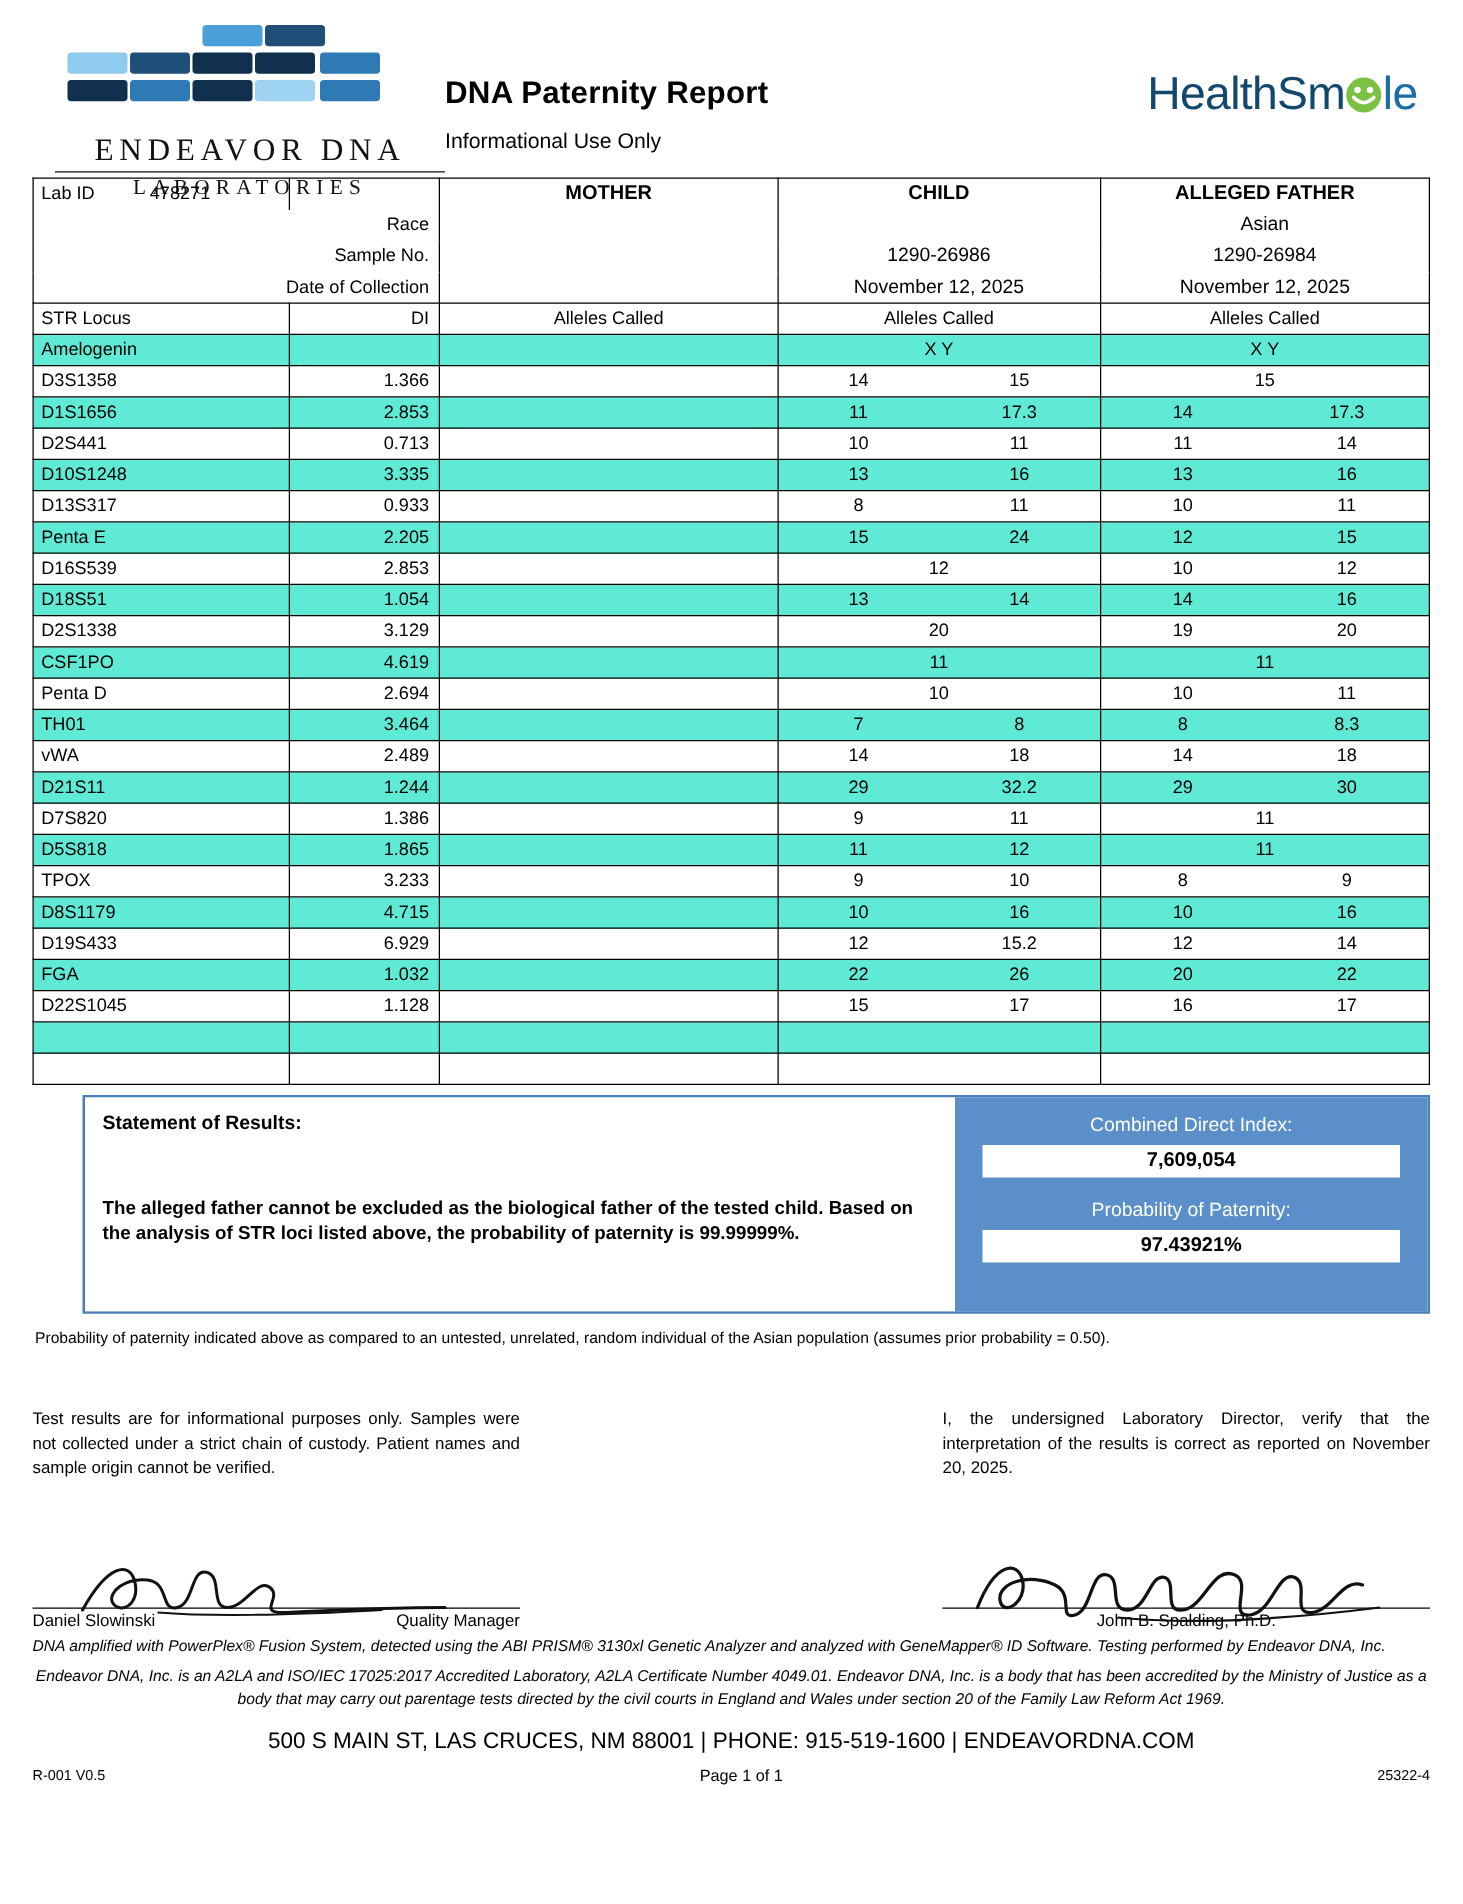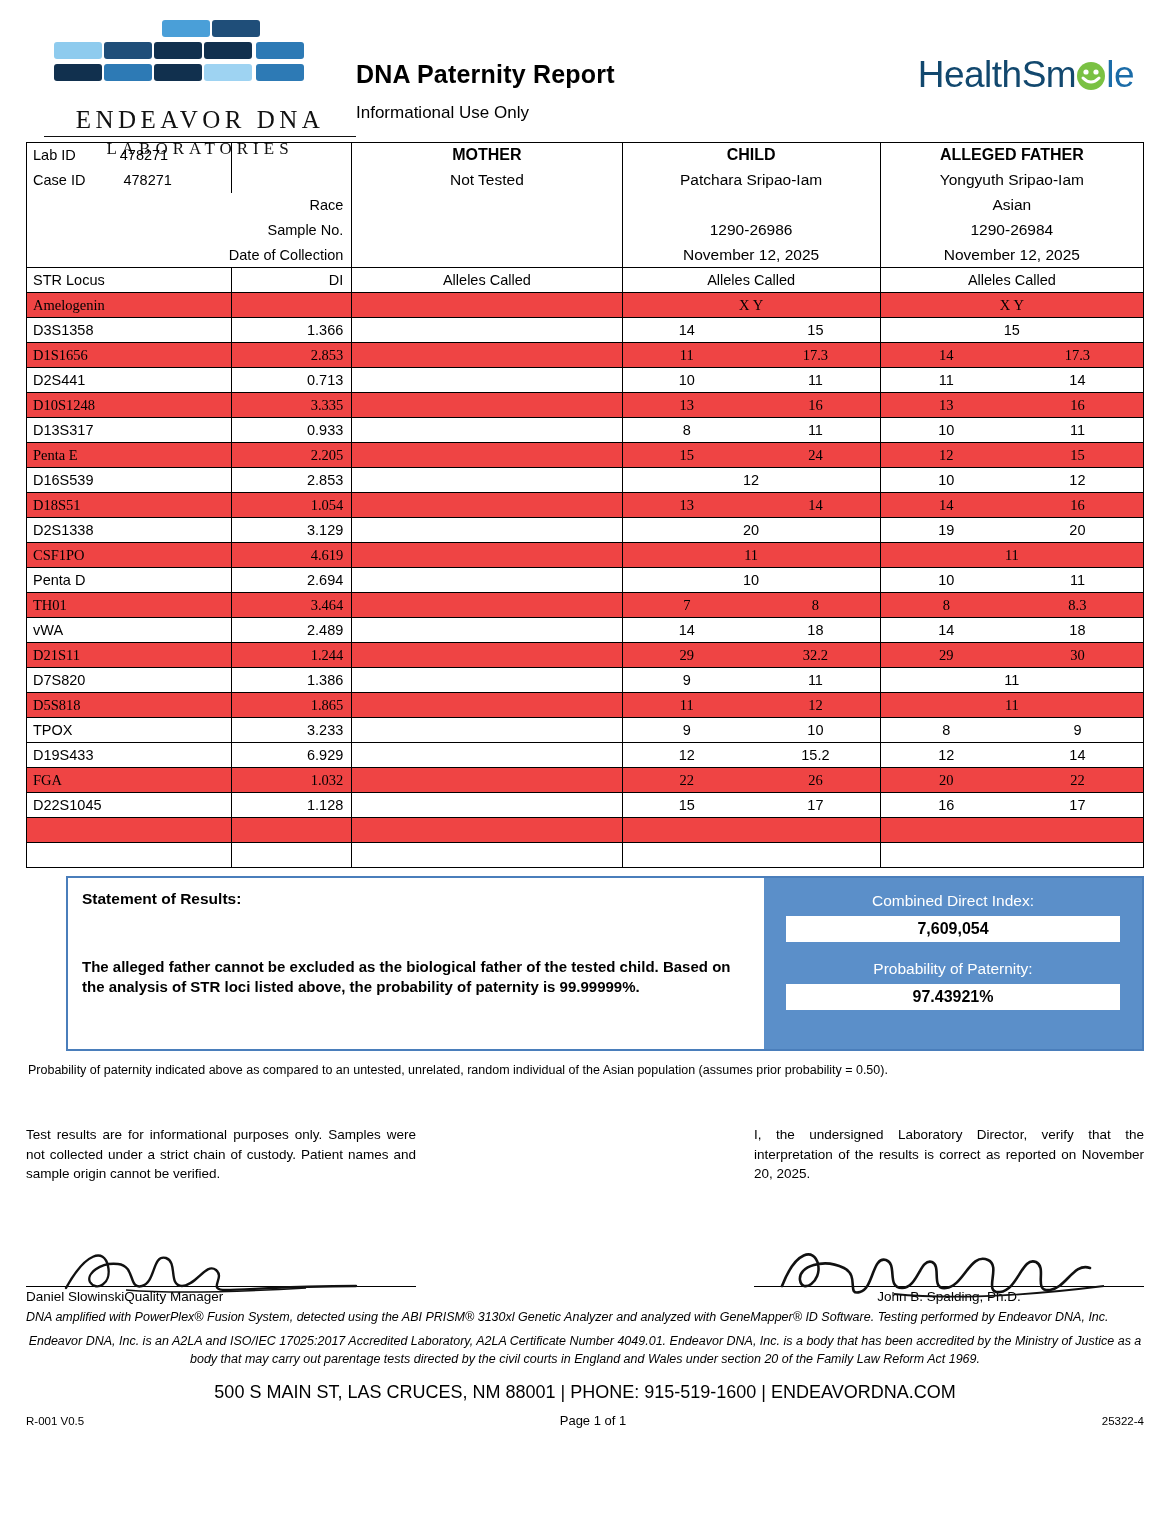--- a/index.html
+++ b/index.html
@@ -119,21 +119,21 @@
     justify-content: center;
     gap: 0;
   }
   .alleles span {
     display: inline-block;
     width: 50%;
     text-align: center;
   }
   .alleles.single span { width: 100%; }
 
-  tr.shade td { background: #ef4444; font-family: Liberation Serif, serif; }
+  tr.shade td { background: #5eead4; }
   tr.plain td { background: #ffffff; }
 
   .locus-head td { font-size: 14.5px; }
 
   
   .statement-wrap {
     display: flex;
     margin-top: 8px;
     border: 2px solid #4a7ebb;
     height: 175px;
@@ -202,20 +202,21 @@
   .sig {
     width: 390px;
     position: relative;
   }
   .sig-line {
     border-top: 1px solid #000;
     margin-top: 46px;
   }
   .sig-names {
     display: flex;
+    justify-content: space-between;
     font-size: 13.5px;
     padding-top: 2px;
   }
   .sig-center { font-size: 13.5px; text-align: center; padding-top: 2px; }
   .sig-img { position: absolute; left: 30px; bottom: 2px; }
   .sig-img2 { position: absolute; left: 20px; bottom: 0px; }
 
   .legal {
     font-size: 12.5px;
     font-style: italic;
@@ -297,33 +298,20 @@
             <span style="display:inline-block;width:36px"></span>
             <span>478271</span>
           </div>
         </td>
         <td style="border-bottom:none;border-left:none;"></td>
         <td rowspan="1" class="hdr-name" style="border-bottom:none;">MOTHER</td>
         <td rowspan="1" class="hdr-name" style="border-bottom:none;">CHILD</td>
         <td rowspan="1" class="hdr-name" style="border-bottom:none;">ALLEGED FATHER</td>
       </tr>
 
-      <tr class="idrow">
-        <td style="border-top:none;border-bottom:none;">
-          <div class="cell lbl-left">
-            <span>Case ID</span>
-            <span style="display:inline-block;width:30px"></span>
-            <span>478271</span>
-          </div>
-        </td>
-        <td style="border-top:none;border-bottom:none;border-left:none;"></td>
-        <td class="sub-name" style="border-top:none;border-bottom:none;">Not Tested</td>
-        <td class="sub-name" style="border-top:none;border-bottom:none;">Patchara Sripao-Iam</td>
-        <td class="sub-name" style="border-top:none;border-bottom:none;">Yongyuth Sripao-Iam</td>
-      </tr>
 
       <tr class="idrow">
         <td colspan="2" style="border-top:none;border-bottom:none;">
           <div class="cell lbl-right">Race</div>
         </td>
         <td class="sub-name" style="border-top:none;border-bottom:none;"></td>
         <td class="sub-name" style="border-top:none;border-bottom:none;"></td>
         <td class="sub-name" style="border-top:none;border-bottom:none;">Asian</td>
       </tr>
 
@@ -752,20 +740,43 @@
           <td>
             <div class="alleles">
               <span>9</span>
               <span>10</span>
             </div>
           </td>
           <td>
             <div class="alleles">
               <span>8</span>
               <span>9</span>
+            </div>
+          </td>
+        </tr>
+        <tr class="shade">
+          <td>
+            <div class="cell lbl-left">D8S1179</div>
+          </td>
+          <td>
+            <div class="cell lbl-right">4.715</div>
+          </td>
+          <td>
+            <div class="alleles single">&nbsp;</div>
+          </td>
+          <td>
+            <div class="alleles">
+              <span>10</span>
+              <span>16</span>
+            </div>
+          </td>
+          <td>
+            <div class="alleles">
+              <span>10</span>
+              <span>16</span>
             </div>
           </td>
         </tr>
         <tr class="plain">
           <td>
             <div class="cell lbl-left">D19S433</div>
           </td>
           <td>
             <div class="cell lbl-right">6.929</div>
           </td>

